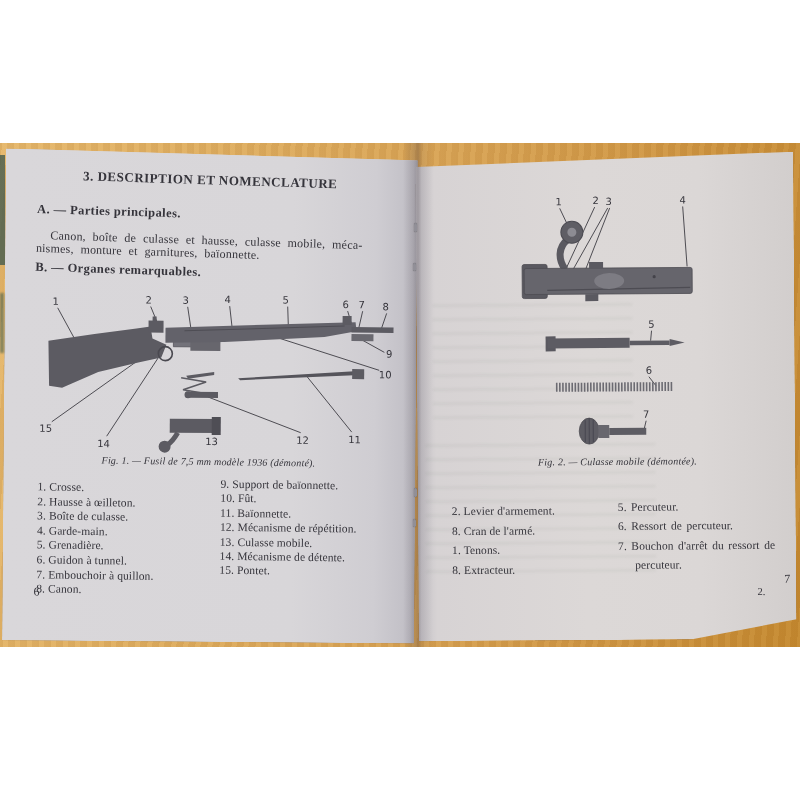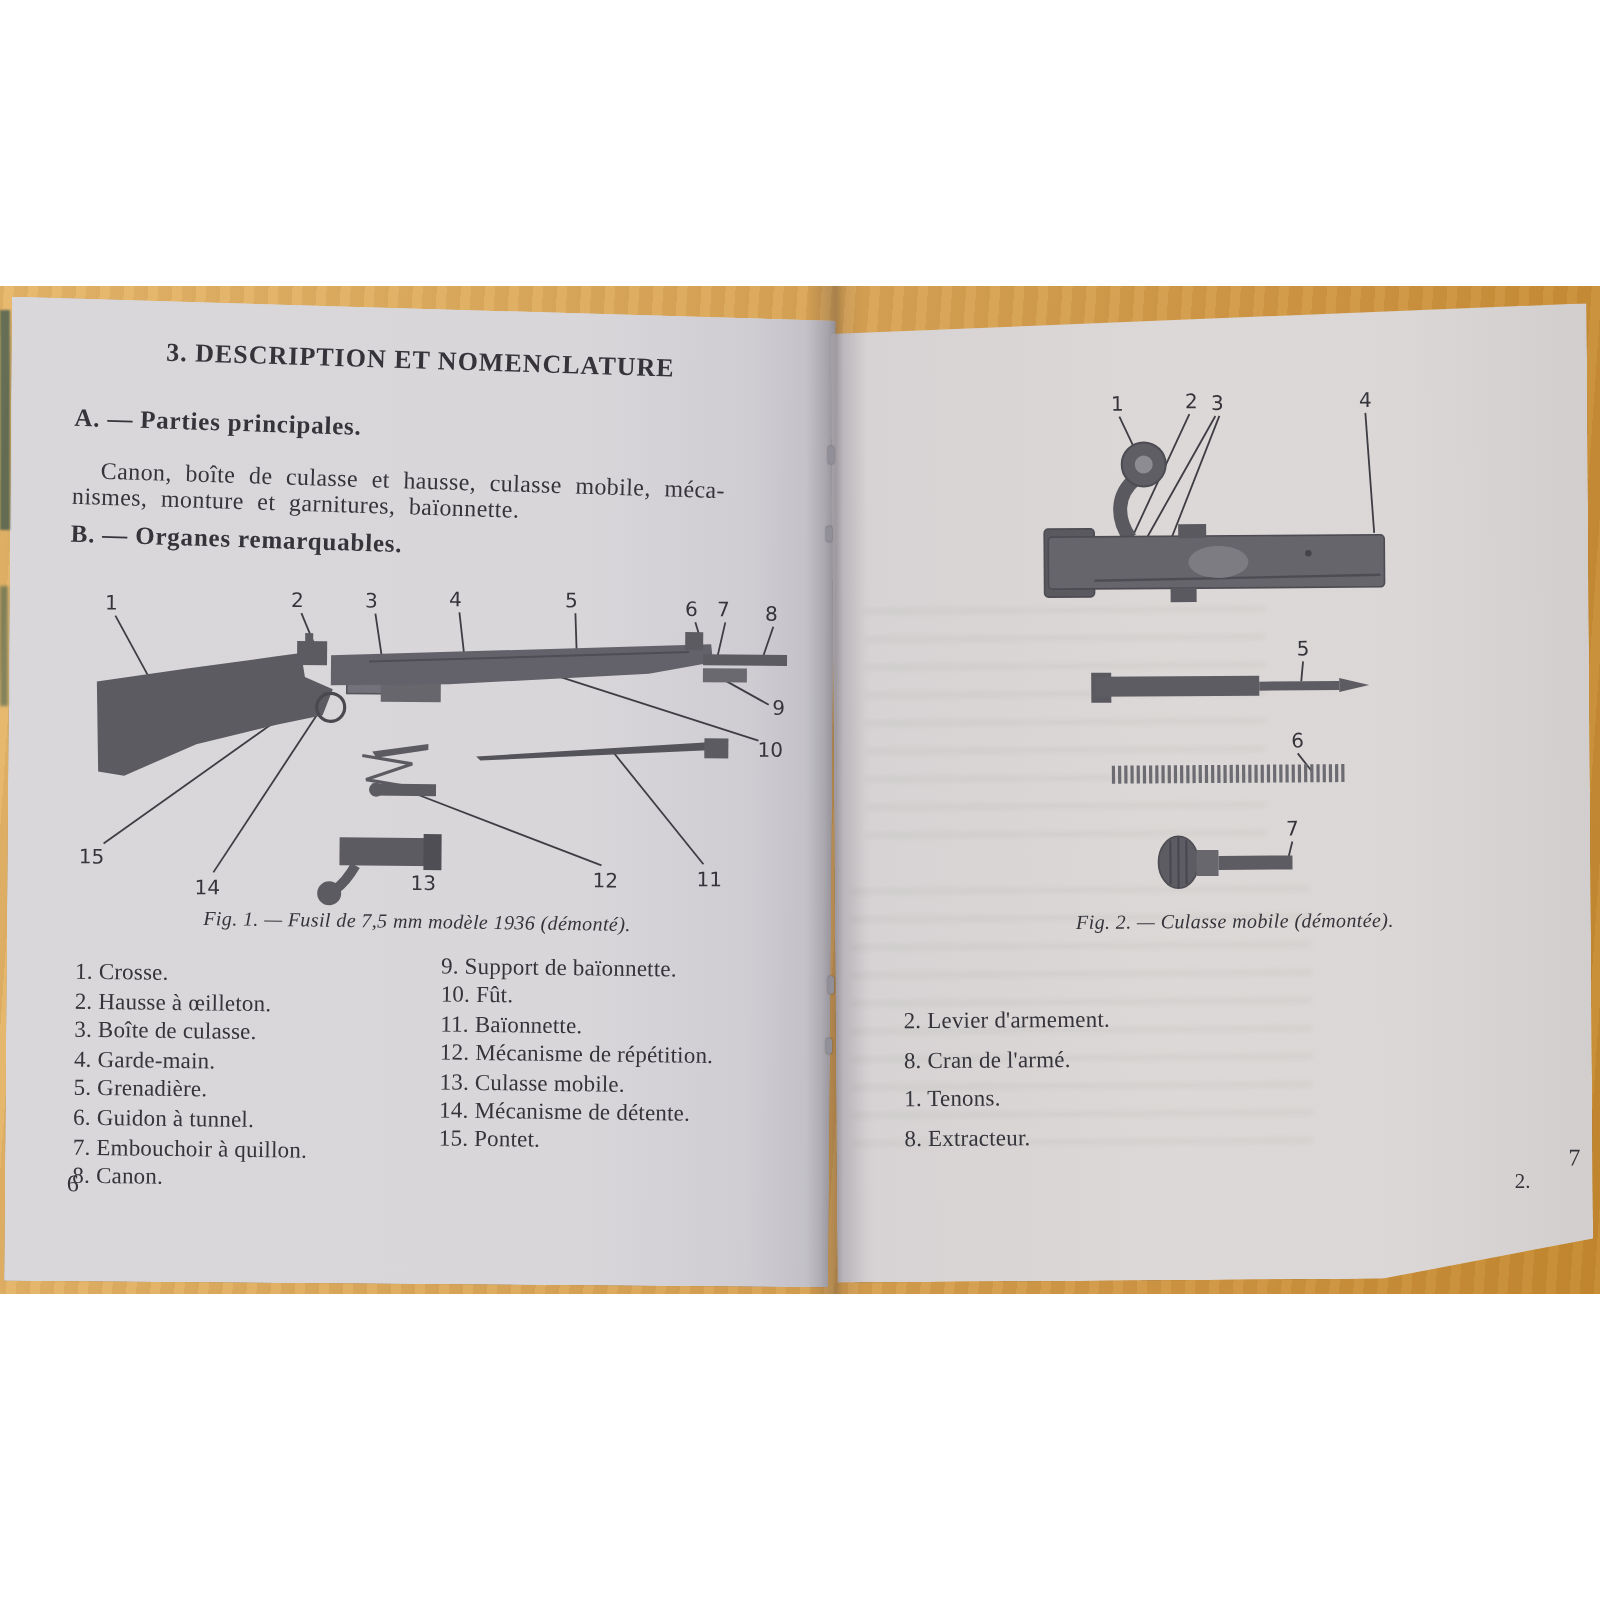--- a/index.html
+++ b/index.html
@@ -206,20 +206,25 @@
         </g>
       </svg>
 
       <div class="abs fig-caption pr-caption">Fig. 2. — Culasse mobile (démontée).</div>
       <div class="abs legend pr-col1">
             <div>2. Levier d'armement.</div>
             <div>8. Cran de l'armé.</div>
             <div>1. Tenons.</div>
             <div>8. Extracteur.</div>
           </div>
+      <div class="abs legend pr-col2">
+            <div>5. Percuteur.</div>
+            <div>6. Ressort de percuteur.</div>
+            <div>7. Bouchon d'arrêt du ressort de percuteur.</div>
+          </div>
       <div class="abs page-num pr-num">7</div>
       <div class="abs page-num pr-num2">2.</div>
     </div>
   </div>
 
   <div class="gutter"></div>
   <div class="staple" style="left:414px;top:80px;height:9px;"></div>
   <div class="staple" style="left:413px;top:120px;height:8px;"></div>
   <div class="staple" style="left:414px;top:345px;height:9px;"></div>
   <div class="staple" style="left:413px;top:376px;height:8px;"></div>

